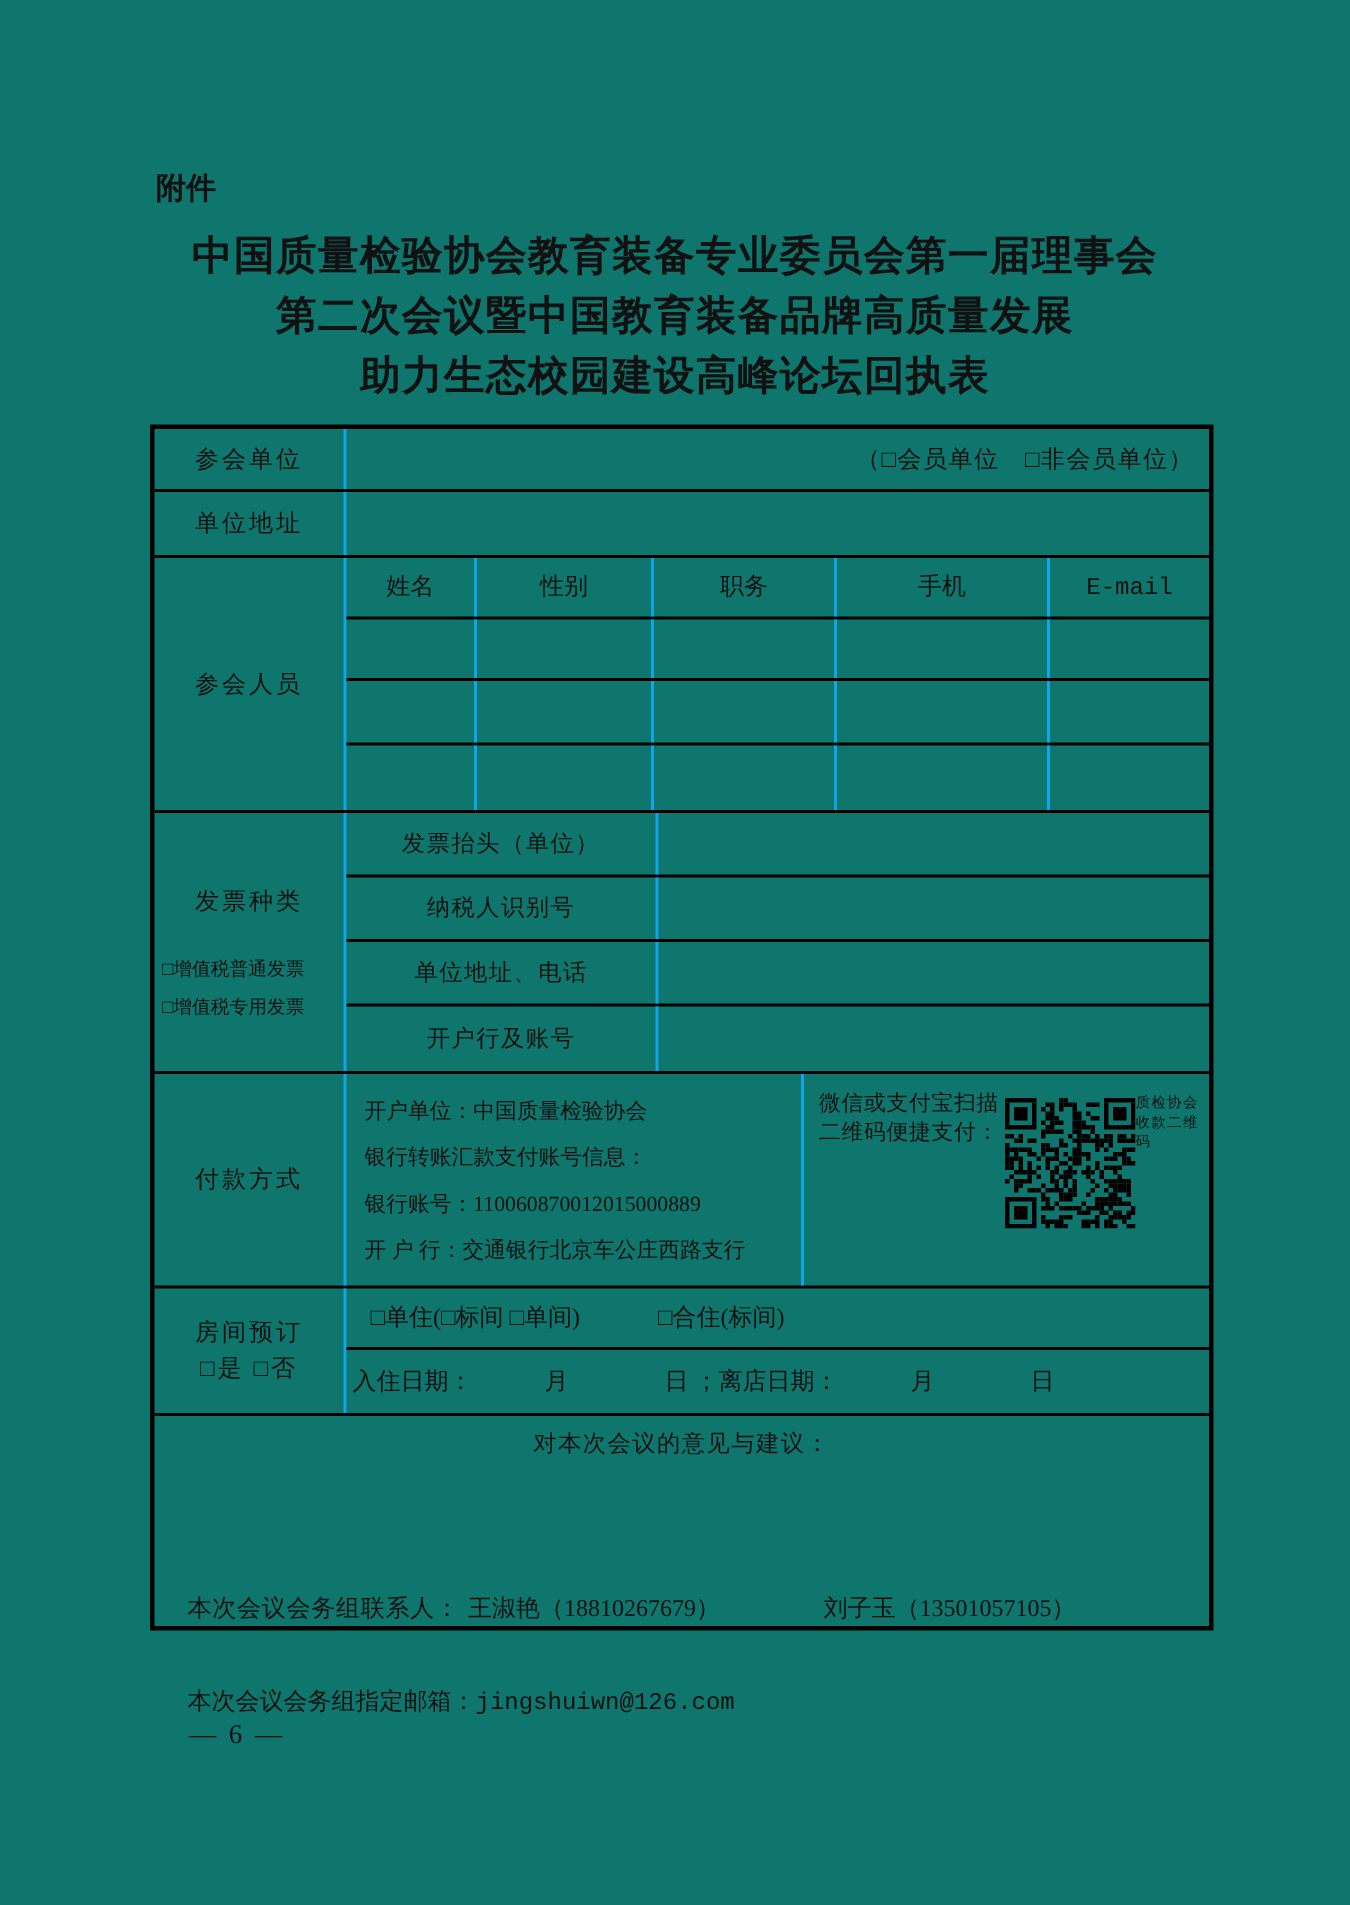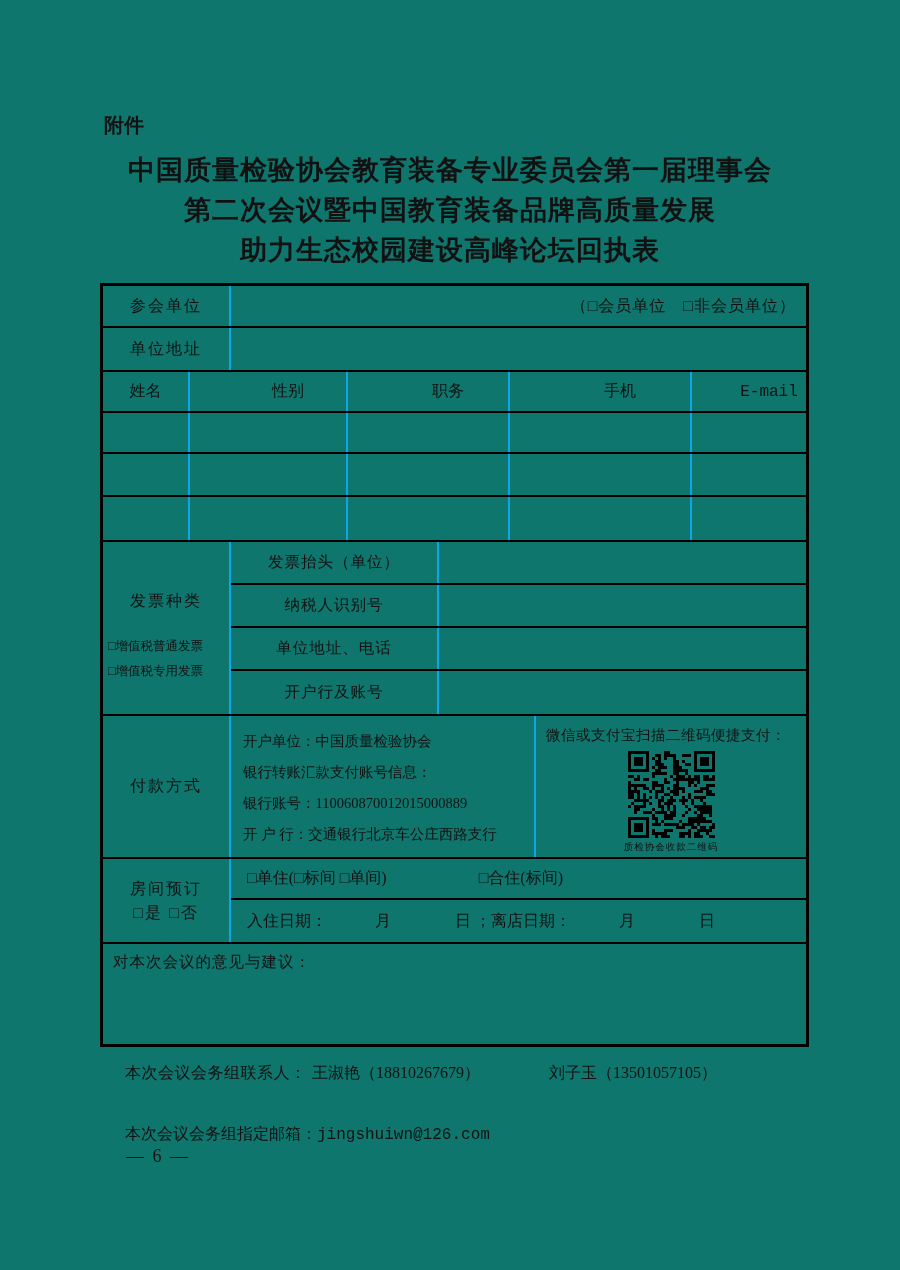--- a/index.html
+++ b/index.html
@@ -35,21 +35,21 @@
   .sec:last-child { border-bottom: none; }
   .cell { border-right: 2px solid #0ea5e9; }
   .lastcol { border-right: none !important; }
   .labelcell {
     width: 128px; flex: 0 0 128px;
     display: flex; align-items: center; justify-content: center;
     text-align: center; letter-spacing: 2px;
   }
   .grow { flex: 1 1 auto; }
   .subrows { flex: 1 1 auto; display: flex; flex-direction: column; }
-  .subrow { display: flex; border-bottom: 2px solid #000; gap: 40px; }
+  .subrow { display: flex; border-bottom: 2px solid #000; }
   .subrow:last-child { border-bottom: none; }
   
   .r1 { height: 42px; }
   .r2 { height: 44px; }
   .unit-value { display:flex; align-items:center; justify-content:flex-end; padding-right:10px; }
   .membership { font-size: 16px; letter-spacing: 1px; }
   
   .r3 { height: 170px; }
   .p-row { height: 42px; }
   .p-row.tall { height: 44px; }
@@ -71,32 +71,32 @@
     width: 208px; flex: 0 0 208px;
     display:flex; align-items:center; justify-content:center;
     letter-spacing: 1px; font-size: 15.5px;
   }
   .inv-row { height: 43px; }
   .inv-row.tall { height: 44px; }
   
   .r5 { height: 143px; }
   .bank-cell { width: 305px; flex: 0 0 305px; padding: 10px 6px 0 12px; font-size: 14.5px; }
   .bank-line { line-height: 31px; white-space: nowrap; }
-  .qr-cell { flex:1 1 auto; display:flex; flex-direction:column; align-items:center; padding-top: 10px; }
+  .qr-cell { flex:1 1 auto; display:flex; flex-direction:row; padding-top: 10px; }
   .qr-title { align-self: flex-start; padding-left: 10px; font-size: 14.5px; letter-spacing: 0.5px; }
   .qr-box { margin-top: 6px; width: 87px; height: 87px; }
   .qr-caption { margin-top: 3px; font-size: 9.5px; letter-spacing: 1px; }
   
   .r6 { height: 85px; }
   .room-label { flex-direction: column; line-height: 24px; }
   .room-opts { height: 42px; display:flex; align-items:center; padding-left: 16px; }
   .room-opts .opt-single { margin-right: 52px; }
-  .room-dates { height: 43px; display:flex; align-items:center; padding-left: 16px; }
-  
-  .r7 { height: 100px; }
+  .room-dates { height: 43px; display:flex; align-items:center; padding-left: 4px; }
+  
+  .r7 { height: 140px; text-align: center; }
   .comments-cell { flex:1 1 auto; padding: 8px 10px; font-size: 15.5px; letter-spacing: 1px; }
   
   .contacts { position: absolute; left: 125px; top: 1058px; font-size: 16px; }
   .c-line { line-height: 30px; white-space: nowrap; }
   .c-label { display: inline-block; width: 187px; letter-spacing: 0.5px; }
   .c-name { display: inline-block; width: 237px; }
   .email-line { position: absolute; left: 125px; top: 1124px; font-size: 16px; }
   .page-num {
     position: absolute; left: 126px; top: 1146px;
     font-size: 18px; letter-spacing: 2px;
@@ -123,20 +123,21 @@
         <span class="membership">（□会员单位　□非会员单位）</span>
       </div>
     </div>
 
     <div class="sec r2">
       <div class="cell labelcell">单位地址</div>
       <div class="cell grow lastcol"></div>
     </div>
 
     <div class="sec r3">
+      <div class="cell labelcell">参会人员</div>
       <div class="subrows lastcol">
         <div class="subrow p-row">
           <div class="cell pc1 p-head">姓名</div>
           <div class="cell pc2 p-head">性别</div>
           <div class="cell pc3 p-head">职务</div>
           <div class="cell pc4 p-head">手机</div>
           <div class="cell pc5 p-head lastcol mono">E-mail</div>
         </div>
         <div class="subrow p-row">
           <div class="cell pc1"></div>

